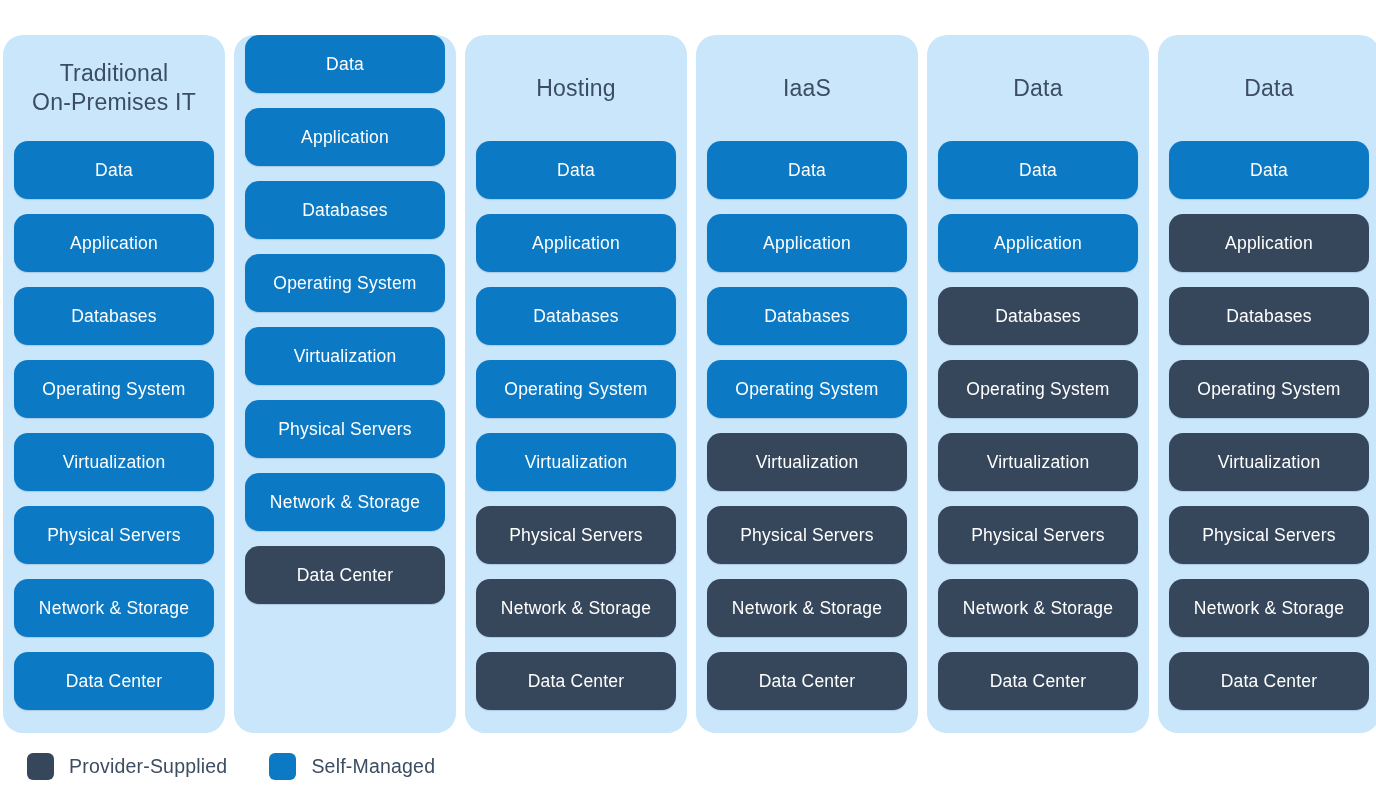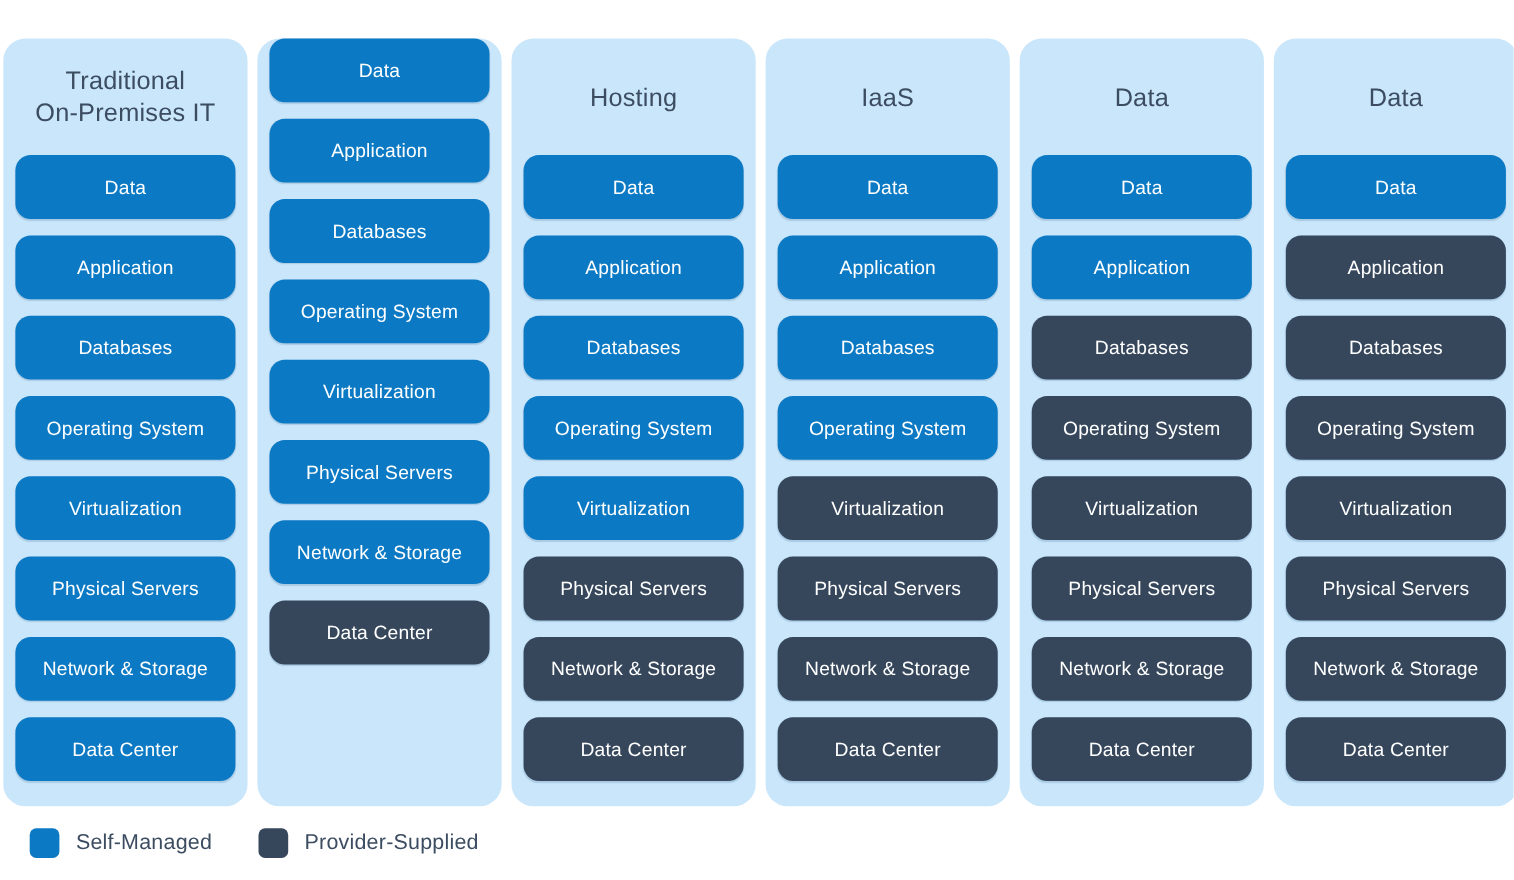--- a/index.html
+++ b/index.html
@@ -157,22 +157,22 @@
       <div class="cell cell-provider">Virtualization</div>
       <div class="cell cell-provider">Physical Servers</div>
       <div class="cell cell-provider">Network &amp; Storage</div>
       <div class="cell cell-provider">Data Center</div>
     </div>
 
   </div>
 
   <div class="legend">
     <div class="legend-item">
+      <span class="legend-swatch swatch-provider"></span>
+      <span class="legend-label">Provider-Supplied</span>
+    </div>
+    <div class="legend-item">
       <span class="legend-swatch swatch-self"></span>
       <span class="legend-label">Self-Managed</span>
-    </div>
-    <div class="legend-item">
-      <span class="legend-swatch swatch-provider"></span>
-      <span class="legend-label">Provider-Supplied</span>
     </div>
   </div>
 
 </div>
 
 </body></html>

